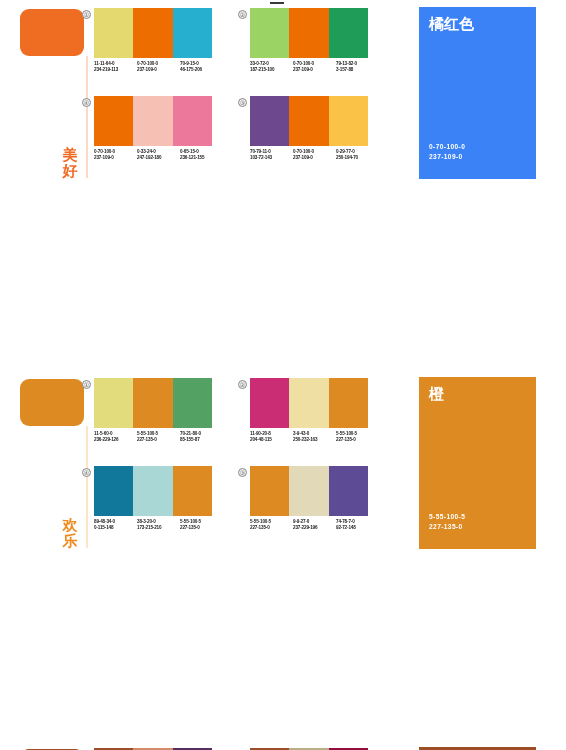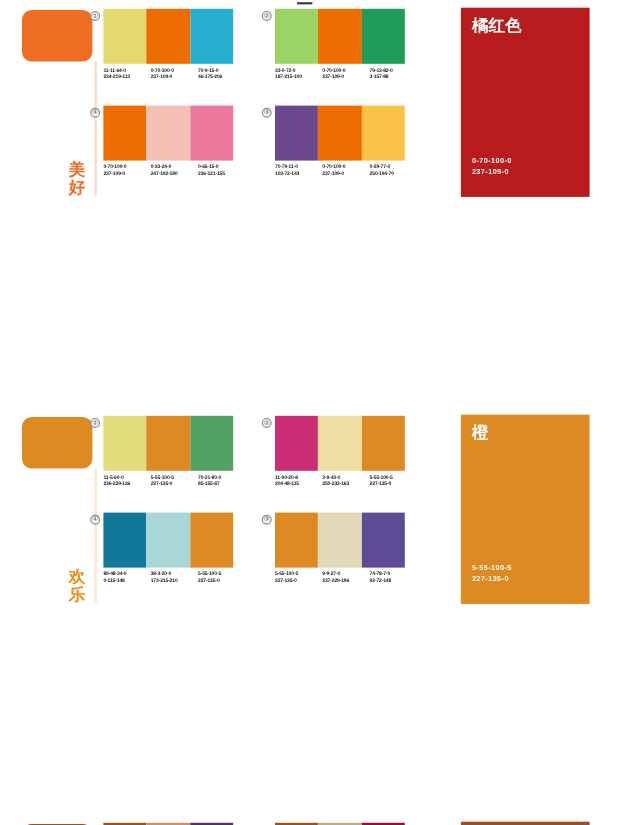--- a/index.html
+++ b/index.html
@@ -161,21 +161,21 @@
           <div class="cell">
             <div class="cmyk">0-70-100-0</div>
             <div class="rgb">237-109-0</div>
           </div>
           <div class="cell">
             <div class="cmyk">0-29-77-0</div>
             <div class="rgb">250-194-70</div>
           </div>
         </div>
       </div>
-      <div class="rightpanel" style="background: #b91c1c;">
+      <div class="rightpanel" style="background: #3b82f6;">
         <div class="rp-name">橘红色</div>
         <div class="rp-codes">
           <div>0-70-100-0</div>
           <div>237-109-0</div>
         </div>
       </div>
     </div>
     <div class="section" id="section-2" style="top: 185px;">
       <div class="leftcol">
         <div class="mainswatch" style="background: rgb(222, 138, 34);"></div>

